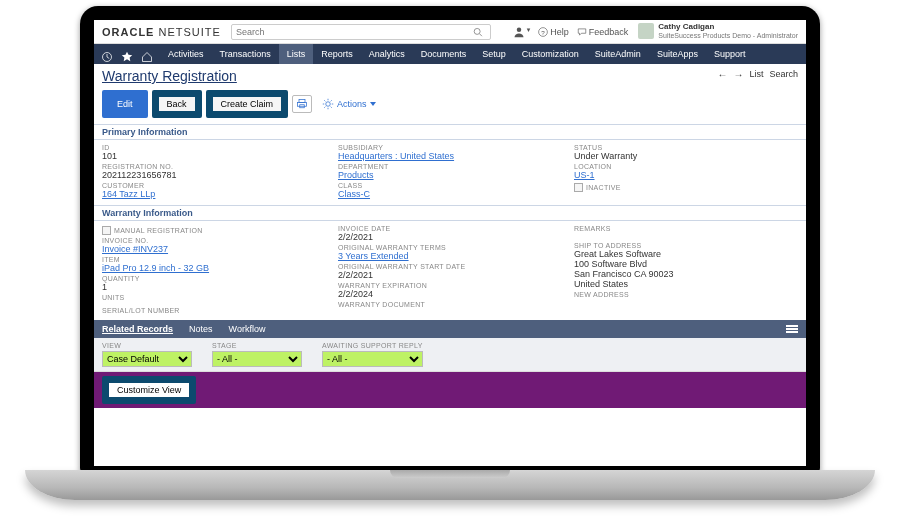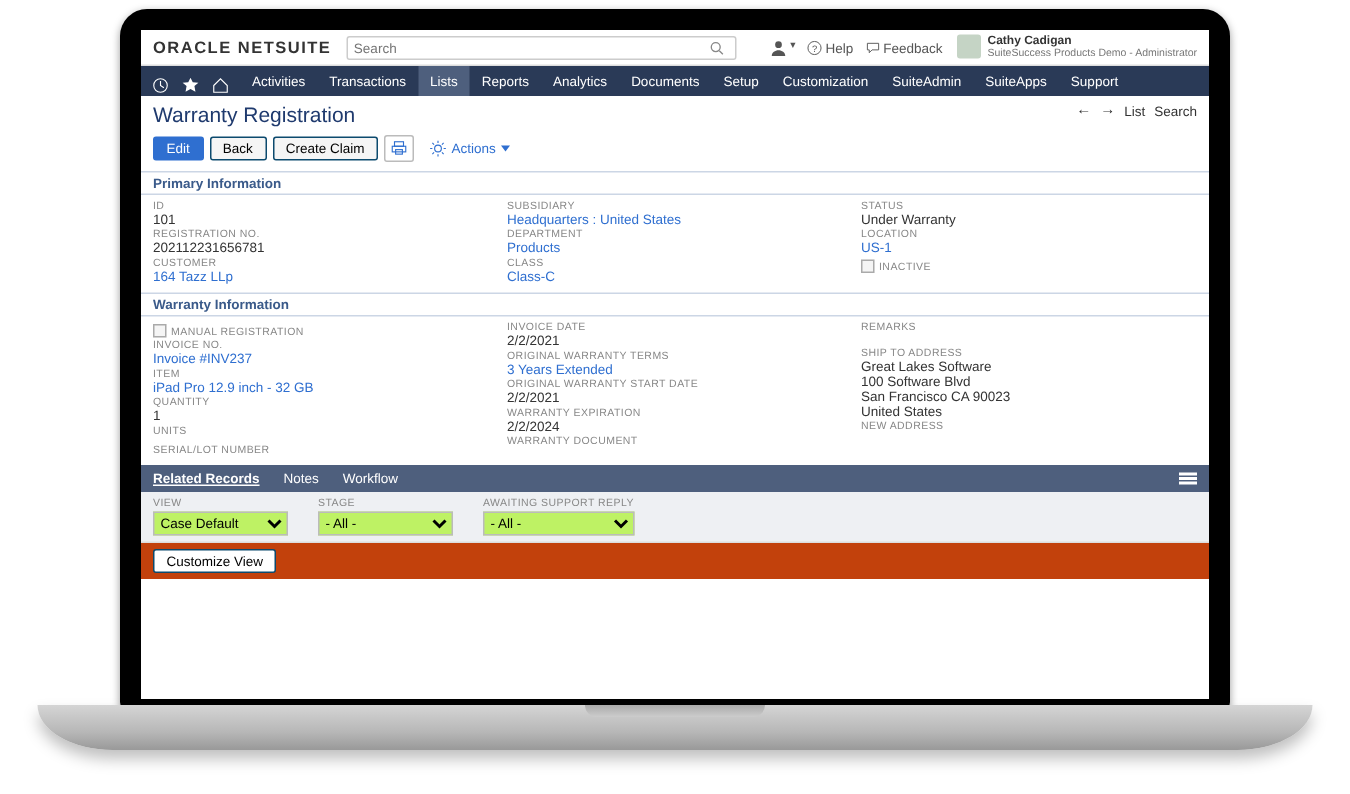--- a/index.html
+++ b/index.html
@@ -6,67 +6,67 @@
   body { background: #fff; width: 900px; height: 529px; overflow: hidden; }
   .laptop { position: relative; width: 900px; height: 529px; }
   .bezel { position: absolute; top: 6px; left: 80px; width: 740px; height: 468px; background:#000; border-radius: 18px 18px 6px 6px; padding: 14px 14px 8px 14px; box-shadow: 0 2px 6px rgba(0,0,0,.4); }
   .screen { background:#fff; width:100%; height:100%; overflow:hidden; font-size:9px; color:#333; }
   .base { position:absolute; top:470px; left:25px; width:850px; height:30px; background:linear-gradient(#d5d5d5,#b7b7b7 60%,#999); border-radius:0 0 50px 50px/0 0 30px 30px; box-shadow:0 6px 10px rgba(0,0,0,.25); }
   .base::before { content:""; position:absolute; top:0; left:50%; transform:translateX(-50%); width:120px; height:8px; background:linear-gradient(#aaa,#ccc); border-radius:0 0 10px 10px; }
 
   
   .topbar { display:flex; align-items:center; height:24px; padding:0 8px; border-bottom:1px solid #ddd; }
   .logo { font-size:11px; font-weight:bold; color:#333; letter-spacing:1px; margin-right:10px; }
-  .logo .thin { font-weight:bold; }
+  .logo .thin { font-weight:normal; }
   .search { flex:0 0 260px; display:flex; align-items:center; border:1px solid #ccc; height:16px; padding:0 4px; border-radius:2px; }
   .search input { border:none; outline:none; width:100%; font-size:9px; color:#666; }
   .search-ic { width:10px; height:10px; margin-right:3px; }
   .spacer { flex:1; }
   .topicon { display:inline-flex; align-items:flex-start; gap:2px; margin-left:8px; color:#555; font-size:9px; }
   .avatar { width:16px; height:16px; background:#c5d4c5; border-radius:2px; margin-right:4px; }
   .user { display:flex; align-items:center; margin-left:10px; font-size:8px; color:#333; line-height:1.1; }
 
   
   .nav { display:flex; align-items:flex-end; height:20px; background:#2a3a57; color:#fff; padding:0 6px; font-size:9px; }
   .nav .navicon { width:14px; height:14px; display:inline-flex; align-items:center; justify-content:center; margin-right:6px; }
   .nav .item { padding:0 8px; line-height:20px; cursor:pointer; }
   .nav .item.active { background:#4e5f7d; }
 
   
   .pagehdr { padding:4px 8px; }
-  .pagehdr h1 { font-size:14px; color:#1f3a6e; font-weight:normal; display:inline-block; }
+  .pagehdr h1 { font-size:14px; color:#1f3a6e; font-weight:normal; display:inline-block;text-decoration:underline; }
   .pagehdr .rightnav { float:right; display:flex; align-items:center; gap:6px; color:#333; }
   .toolbar { display:flex; align-items:center; gap:4px; padding:2px 8px 6px; }
-  .btn { border:1px solid #0c4a6e; background:#f5f5f5; padding:2px 8px; font-size:9px; border-radius:2px; cursor:pointer; }
+  .btn { border:7px solid #0c4a6e; background:#f5f5f5; padding:2px 8px; font-size:9px; border-radius:2px; cursor:pointer; }
   .btn.primary { background:#2f6fd0; color:#fff; border-color:#2f6fd0; }
   .iconbtn { width:20px; height:18px; border:1px solid #bbb; border-radius:2px; display:inline-flex; align-items:center; justify-content:center; background:#fff; cursor:pointer; }
   .actionsbtn { display:inline-flex; align-items:center; gap:3px; color:#2f6fd0; font-size:9px; cursor:pointer; margin-left:6px; }
   .gearic { width:12px; height:12px; }
 
   
   .section-title { color:#3a5a8a; font-weight:bold; font-size:9px; padding:2px 8px; border-top:1px solid #ccd6e5; border-bottom:1px solid #ccd6e5; background:#fff; }
   .fields { display:grid; grid-template-columns: 1fr 1fr 1fr; gap:2px 12px; padding:4px 8px; }
   .field { margin-bottom:2px; }
   .lbl { font-size:7px; color:#888; text-transform:uppercase; letter-spacing:.3px; }
   .val { font-size:9px; color:#333; }
-  .val.link { color:#2f6fd0; cursor:pointer; }
+  .val.link { color:#2f6fd0; cursor:pointer;text-decoration:underline; }
   .chk { display:inline-block; width:9px; height:9px; border:1px solid #aaa; margin-right:3px; vertical-align:middle; background:#f5f5f5; }
 
   
   .subtabs { background:#4e5f7d; color:#fff; display:flex; align-items:center; height:18px; padding:0 8px; font-size:9px; gap:16px; }
   .subtabs .tab { cursor:pointer; }
   .subtabs .tab.active { text-decoration:underline; font-weight:bold; }
   .subtabs .menu { margin-left:auto; display:flex; flex-direction:column; gap:1px; cursor:pointer; }
   .subtabs .menu span { display:block; width:12px; height:2px; background:#fff; }
 
   
   .filters { display:flex; align-items:center; gap:20px; padding:4px 8px; background:#eef0f3; border-bottom:1px solid #ddd; font-size:8px; }
   .filters .fcol { display:flex; flex-direction:column; gap:2px; }
   .filters select { border:1px solid #bbb; font-size:9px; height:16px; min-width:90px; background:#bef264; }
-  .customize { padding:4px 8px; background:#c2410c; }
+  .customize { padding:4px 8px; background:#701a75; }
   .customize .btn { background:#fff; }
 
   svg { display:block; }
   .caret-down { width:0;height:0;border-left:3px solid transparent;border-right:3px solid transparent;border-top:4px solid #2f6fd0; display:inline-block; }
   .arrow { font-size:10px; color:#333; cursor:pointer; }
 </style>
 </head>
 <body>
 
 <div class="laptop">

